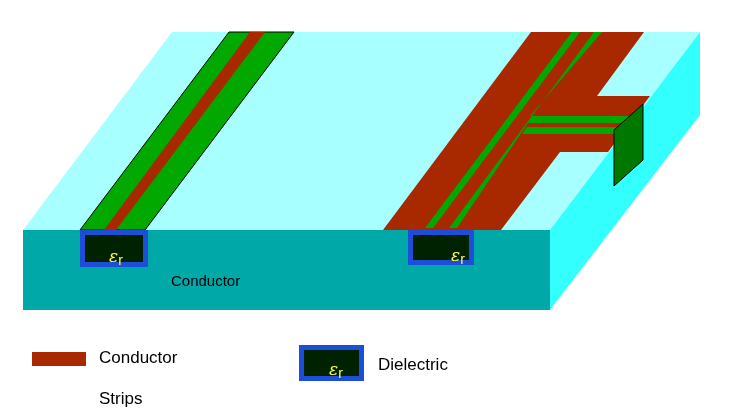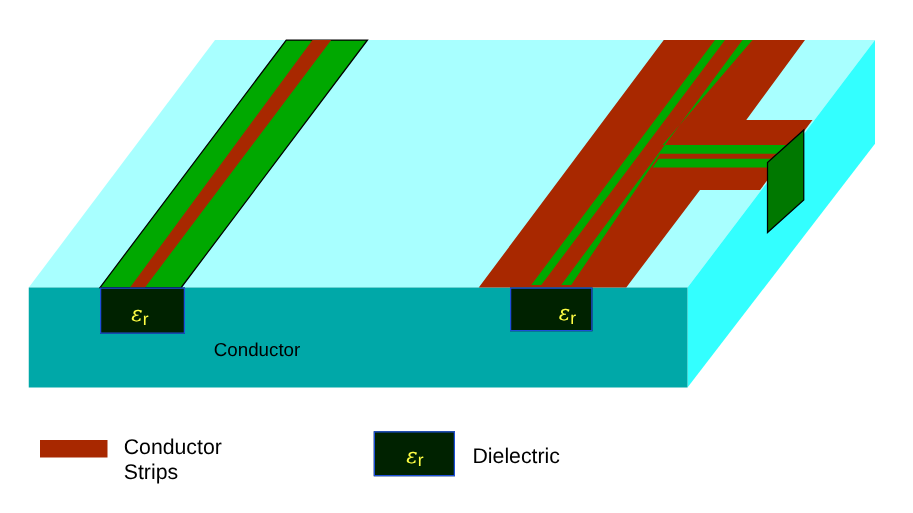--- a/index.html
+++ b/index.html
@@ -1,20 +1,20 @@
 <!DOCTYPE html>
 <html><head>
 <meta charset="utf-8">
 <style>
   html, body { margin:0; padding:0; background:#ffffff; }
   body { width:730px; height:410px; position:relative; overflow:hidden; font-family:"Liberation Sans", sans-serif; }
   #diagram { position:absolute; left:0; top:0; }
   .label { position:absolute; color:#000; font-size:17px; line-height:20px; white-space:nowrap; }
   .block-label { position:absolute; left:171px; top:272px; color:#000; font-size:15px; line-height:18px; }
-  .eps-box { position:absolute; background:#002200; border:1px solid #1d4ed8; box-sizing:border-box; }
+  .eps-box { position:absolute; background:#002200; border:5px solid #1d4ed8; box-sizing:border-box; }
   .eps { position:absolute; color:#ffff44; font-family:"DejaVu Serif", serif; font-style:italic; font-size:17px; line-height:18px; }
   .eps sub { font-style:normal; font-family:"Liberation Sans", sans-serif; font-size:14px; vertical-align:-3px; }
   .legend-swatch-cond { position:absolute; left:32px; top:352px; width:54px; height:14px; background:#a82800; }
 </style>
 </head>
 <body>
 
 <svg id="diagram" width="730" height="410" viewBox="0 0 730 410" xmlns="http://www.w3.org/2000/svg">
 
   <polygon class="c-top" points="172,32 700,32 550,230 23,230" fill="#a8ffff"></polygon>
@@ -43,21 +43,21 @@
 </div>
 
 <div class="block-label">
   <div>Conductor</div>
 </div>
 
 <div>
   <div class="legend-swatch-cond" style="background: rgb(168, 40, 0);"></div>
   <div class="label" style="left:99px; top:348px;">
     <div>Conductor</div>
-    <div style="margin-top:0;">Strips</div>
+    <div style="margin-top:21px;">Strips</div>
   </div>
   <div class="eps-box" style="left: 299px; top: 345px; width: 65px; height: 36px; background: rgb(0, 34, 0);">
     <span class="eps" style="left: 25px; top: 10px; color: rgb(255, 255, 68);"><span>ε</span><sub>r</sub></span>
   </div>
   <div class="label" style="left:378px; top:355px;">
     <div>Dielectric</div>
   </div>
 </div>
 
 </body></html>

